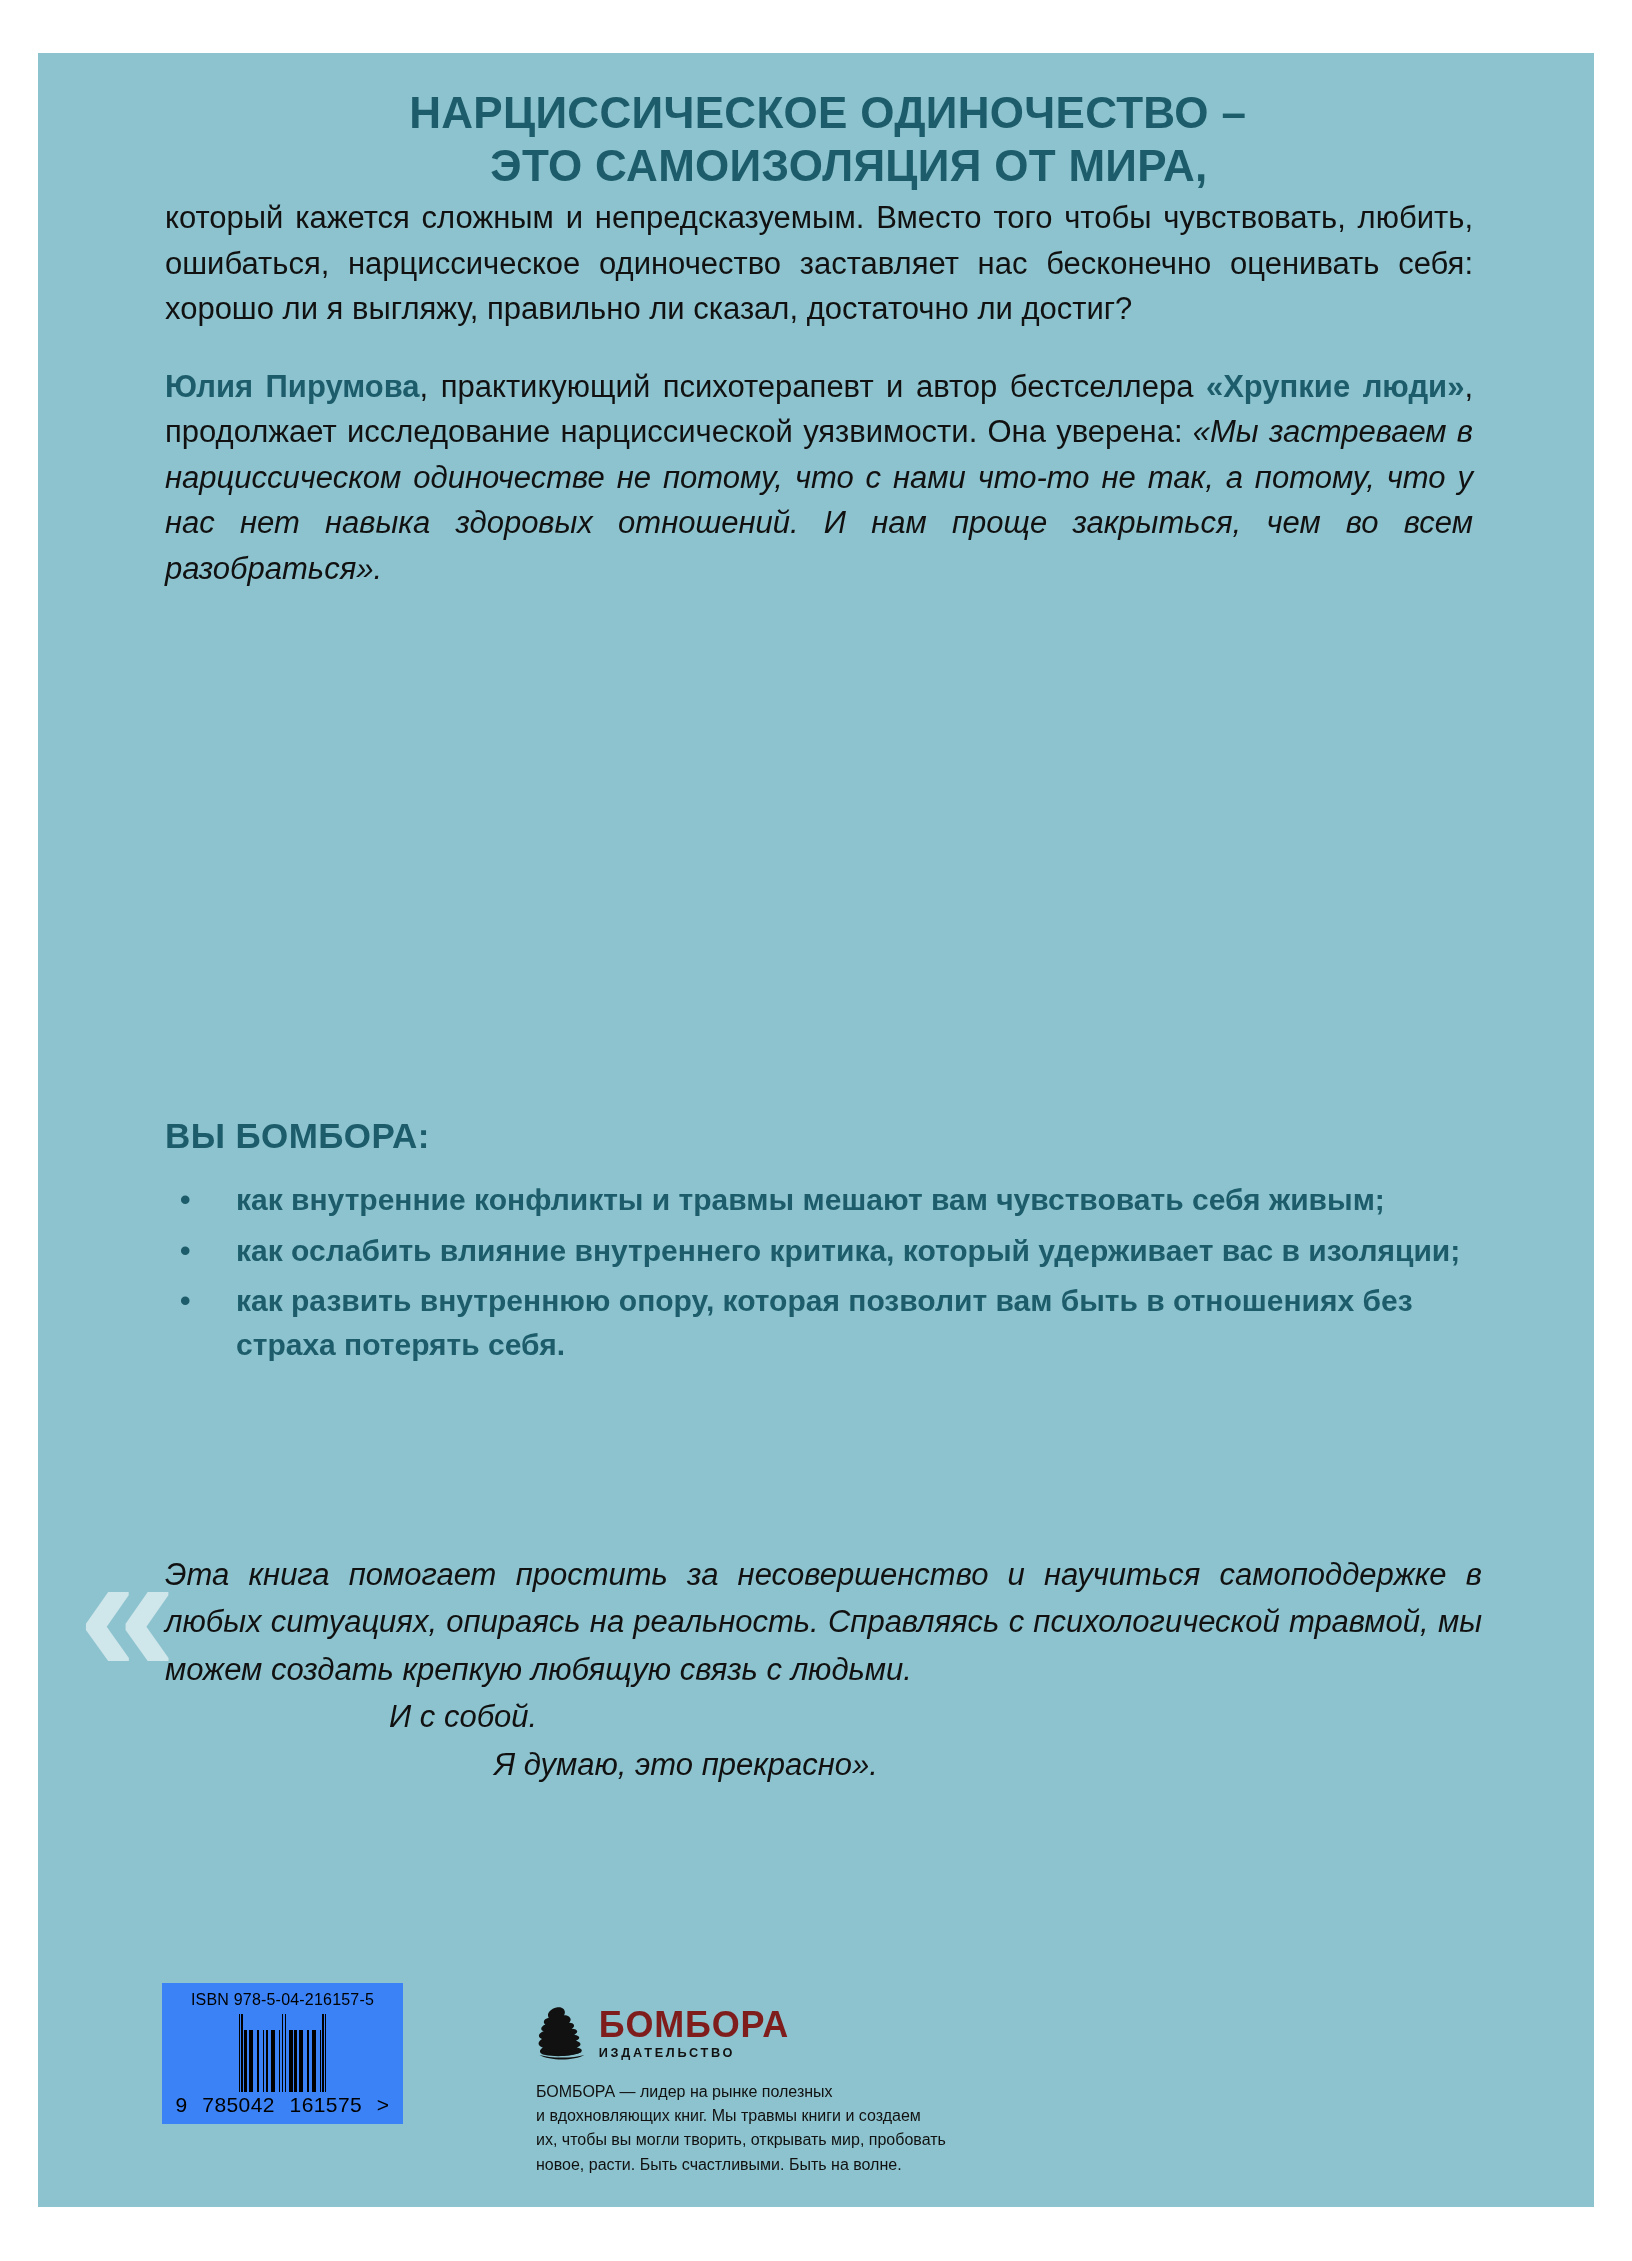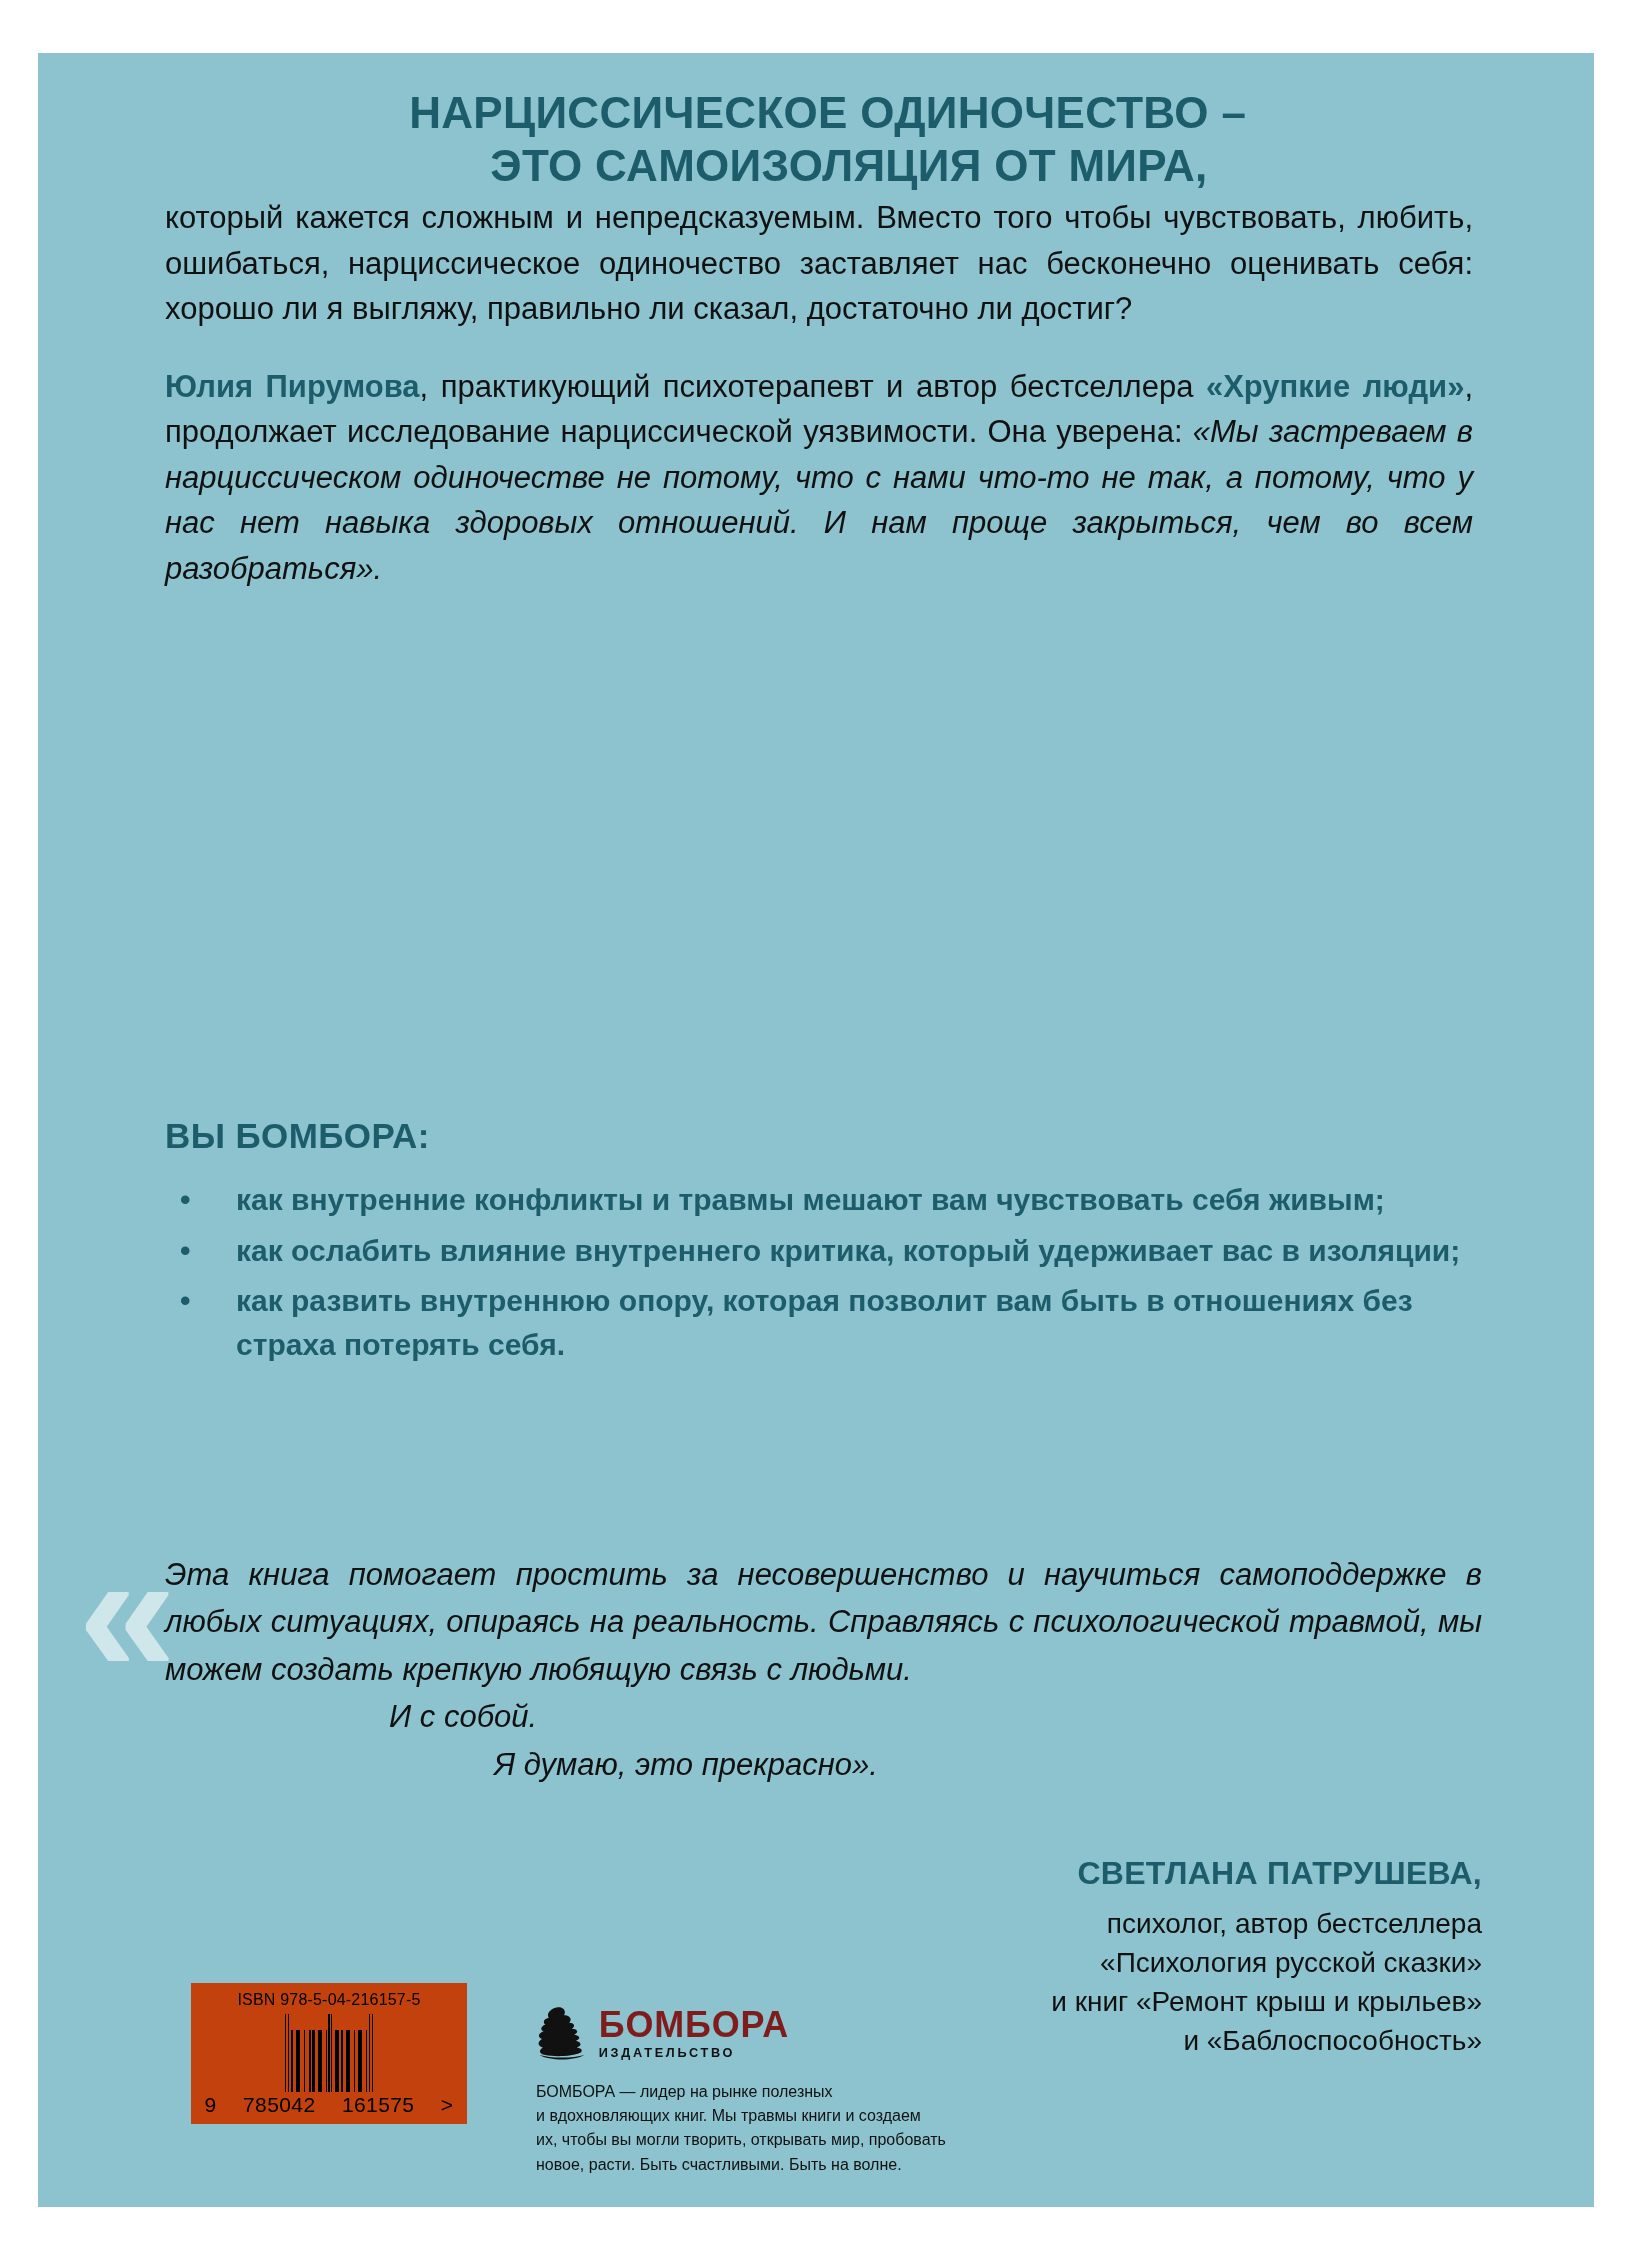--- a/index.html
+++ b/index.html
@@ -161,25 +161,24 @@
     font-size: 28px;
     line-height: 1.40;
   }
   .attrib-role span { display: block; }
 
   
   .barcode-box {
     position: absolute;
     left: 124px;
     top: 1930px;
-    width: 276px;
-    background: #c2410c;
+    width: 241px;
+    background: #3b82f6;
     padding: 8.4px 11.8px 6.8px 11.8px;
     box-sizing: border-box;
-    margin-left: 29px;
   }
   .isbn-text {
     font-size: 16px;
     color: #000;
     text-align: center;
     letter-spacing: 0.2px;
     margin-bottom: 5px;
     white-space: nowrap;
   }
   .bars {
@@ -285,29 +284,20 @@
 
   <div class="testimonial">
     <div class="bigquote">«</div>
     <p class="tq-text">Эта книга помогает простить за несовершенство и научиться самоподдержке в любых ситуациях, опираясь на реальность. Справляясь с психологической травмой, мы можем создать крепкую любящую связь с людьми.</p>
     <p class="tq-tail">
       <span class="t1">И с собой.</span>
       <span class="t2">Я думаю, это прекрасно».</span>
     </p>
   </div>
 
-  <div class="attrib">
-    <div class="attrib-name">СВЕТЛАНА ПАТРУШЕВА,</div>
-    <div class="attrib-role">
-      <span>психолог, автор бестселлера</span>
-      <span>«Психология русской сказки»</span>
-      <span>и книг «Ремонт крыш и крыльев»</span>
-      <span>и «Баблоспособность»</span>
-    </div>
-  </div>
 
   <div class="barcode-box">
     <div class="isbn-text">ISBN 978-5-04-216157-5</div>
     <div class="bars" id="bars">
         <i style="width: 1.4px;"></i>
         <i style="width: 1.4px; background: transparent;"></i>
         <i style="width: 1.4px;"></i>
         <i style="width: 1.4px; background: transparent;"></i>
         <i class="short" style="width: 2.7px;"></i>
         <i style="width: 2.7px; background: transparent;"></i>

